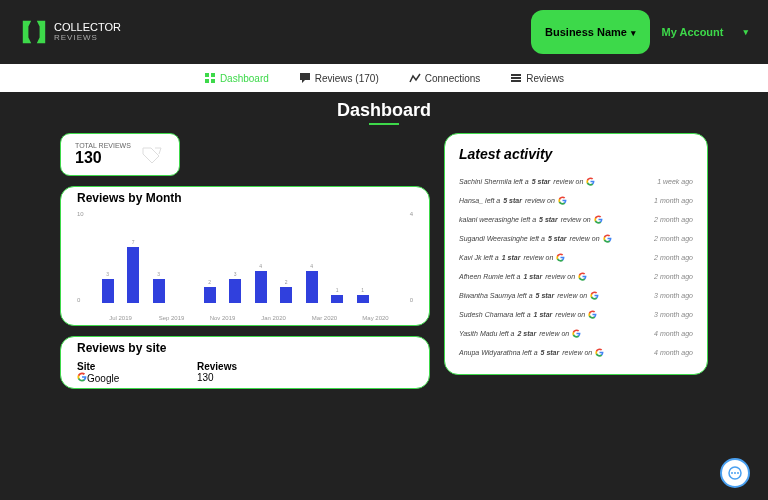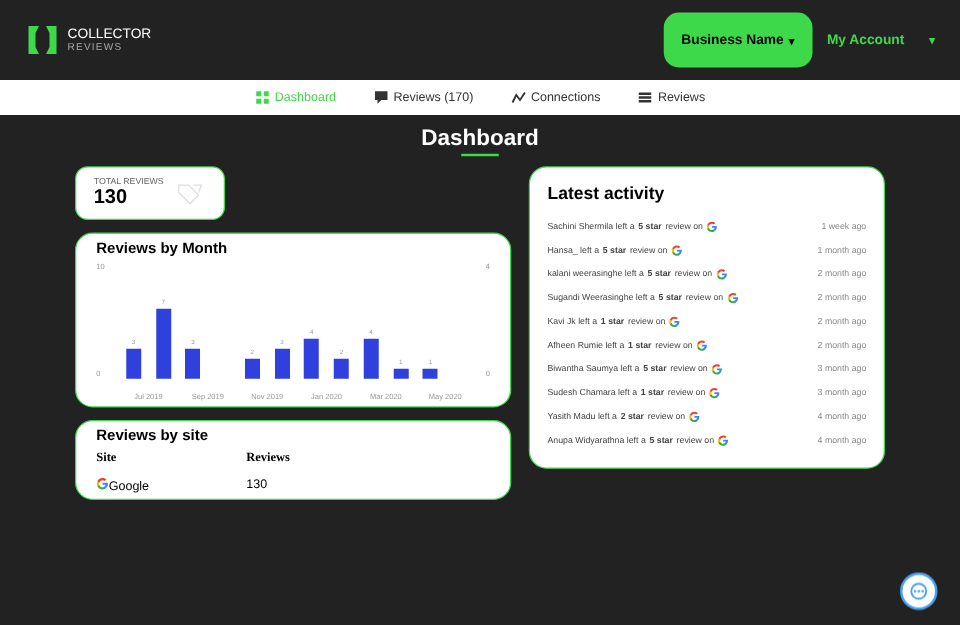--- a/index.html
+++ b/index.html
@@ -29,22 +29,22 @@
 .chart { position: relative; height: 110px; }
 .chart-y { position: absolute; left: 0; top: 0; bottom: 18px; width: 14px; font-size: 6px; color: #999; display: flex; flex-direction: column; justify-content: space-between; }
 .chart-y2 { position: absolute; right: 0; top: 0; bottom: 18px; width: 8px; font-size: 6px; color: #999; display: flex; flex-direction: column; justify-content: space-between; text-align: right; }
 .bars { position: absolute; left: 18px; right: 12px; bottom: 18px; top: 0; display: flex; align-items: flex-end; justify-content: space-around; }
 .bar-group { display: flex; flex-direction: column; align-items: center; gap: 2px; }
 .bar { width: 12px; background: #3040dd; }
 .bar-label { font-size: 5px; color: #999; }
 .x-labels { position: absolute; left: 18px; right: 12px; bottom: 0; display: flex; justify-content: space-around; font-size: 6px; color: #999; }
 .x-labels span { width: 50px; text-align: center; }
 .site-row { display: flex; gap: 40px; font-size: 10px; }
-.site-hdr { font-weight: bold; margin-bottom: 10px; font-size: 10px; font-family: Liberation Serif, serif; }
-.right { width: 285px; }
+.site-hdr { font-weight: bold; margin-bottom: 0; font-size: 10px; }
+.right { width: 264px; font-style: italic; }
 .activity-card { background: #fff; border-radius: 14px; border: 1px solid #3dd94a; padding: 12px 14px; }
 .activity-title { font-size: 14px; font-weight: bold; margin-bottom: 10px; }
 .activity-item { display: flex; justify-content: space-between; align-items: center; padding: 5px 0; font-size: 7px; color: #444; }
 .activity-text { flex: 1; display: flex; align-items: center; gap: 3px; flex-wrap: wrap; }
 .activity-time { color: #888; font-size: 7px; }
 .chat-btn { position: fixed; bottom: 12px; right: 18px; width: 30px; height: 30px; background: #fff; border: 2px solid #4aa0f0; border-radius: 50%; display: flex; align-items: center; justify-content: center; cursor: pointer; }
 .chev { font-size: 9px; }
 .gicon svg { width: 10px; height: 10px; }
 </style>
 </head>

